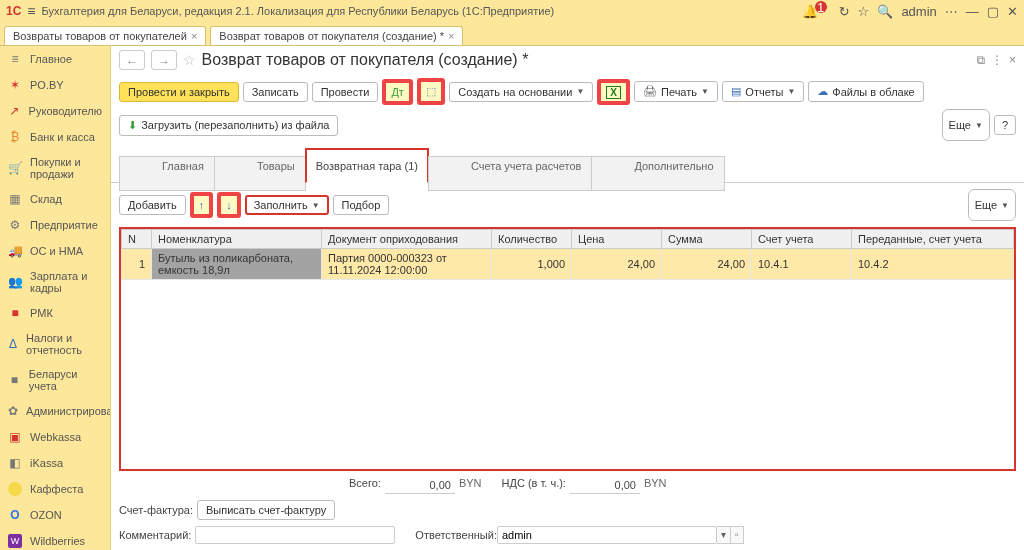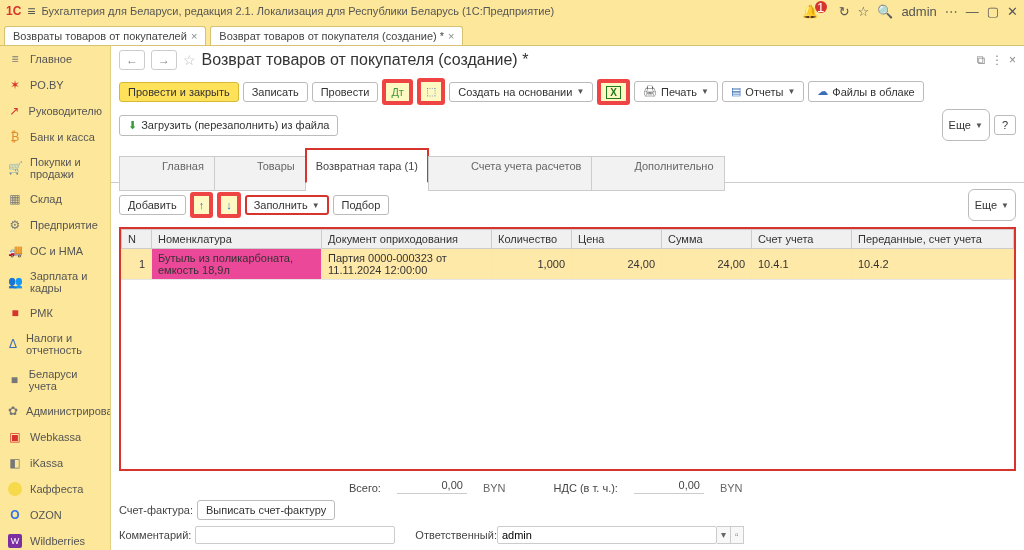--- a/index.html
+++ b/index.html
@@ -68,33 +68,33 @@
 .btn.hl-red { border: 2px solid #d7342e; padding:2px 7px;}
 .arr-blue { color: #2a6fd6; font-weight: bold; }
 .minitb .spacer { flex: 1; }
 
 
 .table-wrap { margin: 0 8px; border: 2px solid #d7342e; flex: 1; overflow: auto; background:#fff;}
 table { border-collapse: collapse; width: 100%; font-size: 11px; }
 th { background: #f0f0f0; border: 1px solid #ccc; padding: 3px 6px; text-align: left; font-weight: normal; color: #333; }
 td { border: 1px solid #e6e6e6; padding: 3px 6px; color: #333; }
 tr.sel td { background: #ffe9a8; }
-tr.sel td.hl { background: #ec4899; margin-left: 40px; }
+tr.sel td.hl { background: #a3a3a3; margin-left: 40px; }
 .num { text-align: right; }
 
 
 .footer { padding: 6px 8px; display: flex; flex-direction: column; gap: 6px; }
 .footer-row { display: flex; align-items: center; gap: 0; font-size: 11px; color: #444; }
 .footer-row .lbl { min-width: 90px; text-align: right; padding-right: 4px;}
 .footer-row input { border: 1px solid #ccc; border-radius: 2px; padding: 2px 4px; font-size: 11px; }
 .footer-row .val { border-bottom: 1px solid #ccc; min-width: 70px; text-align: right; padding: 2px 4px; display:inline-block;}
 .footer-row .cur { color: #666; }
 .input-wrap { position: relative; display: inline-flex; }
 .input-wrap .ctrl { border: 1px solid #ccc; border-left: none; background: #f8f8f8; padding: 2px 4px; cursor: pointer; font-size: 10px; color:#666;}
-.totals-row { display:flex; gap:16px; align-items:flex-end; justify-content:flex-start; padding-left:230px;}
+.totals-row { display:flex; gap:4px; align-items:flex-start; justify-content:flex-start; padding-left:230px;}
 </style>
 </head>
 <body>
 
 <div class="topbar">
   <span class="logo">1C</span>
   <span class="menu-icon">≡</span>
   <span class="title">Бухгалтерия для Беларуси, редакция 2.1. Локализация для Республики Беларусь  (1С:Предприятие)</span>
   <div class="right">
     <span class="bell-wrap">🔔<span class="badge">1</span></span>
@@ -298,21 +298,21 @@
           </tr>
         </tbody>
       </table>
     </div>
 
     <div class="footer">
       <div class="footer-row totals-row">
         <span>Всего:</span>
         <span class="val">0,00</span>
         <span class="cur">BYN</span>
-        <span style="margin-left:32px">НДС (в т. ч.):</span>
+        <span style="margin-left:16px">НДС (в т. ч.):</span>
         <span class="val">0,00</span>
         <span class="cur">BYN</span>
       </div>
       <div class="footer-row">
         <span class="lbl" style="min-width:auto;text-align:left">Счет-фактура:</span>
         <button class="btn">Выписать счет-фактуру</button>
       </div>
       <div class="footer-row">
         <span class="lbl" style="min-width:auto;text-align:left">Комментарий:</span>
         <input type="text" style="width: 200px;">

